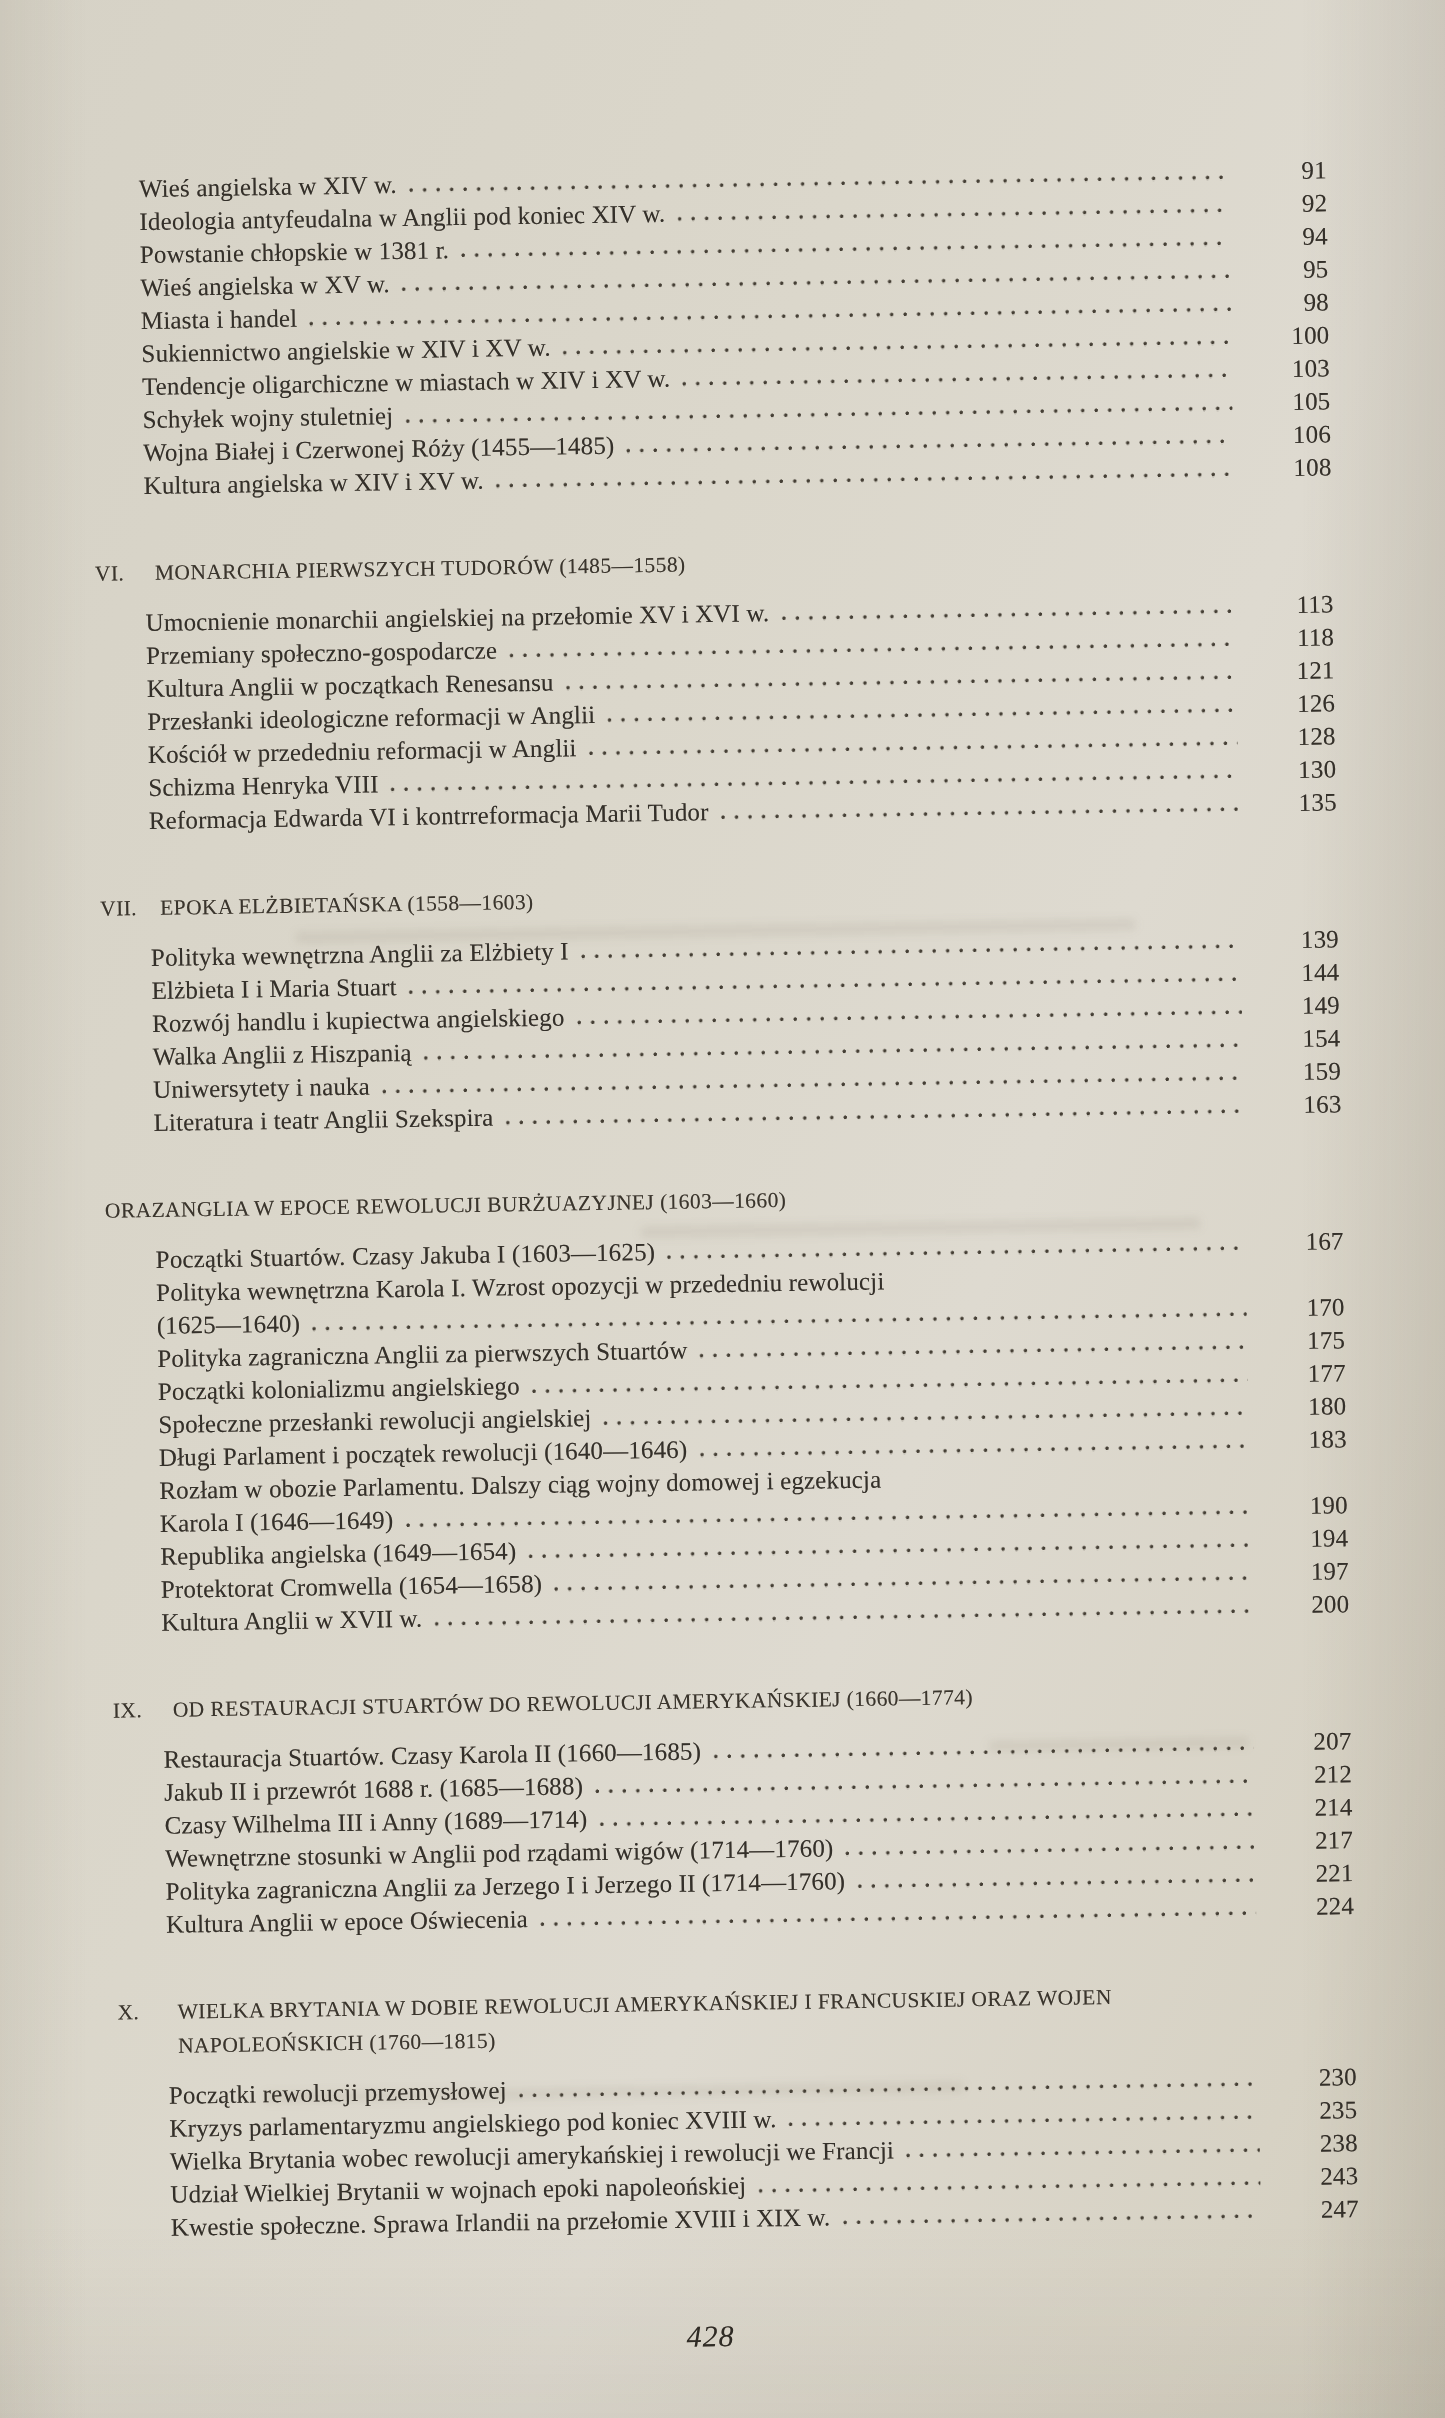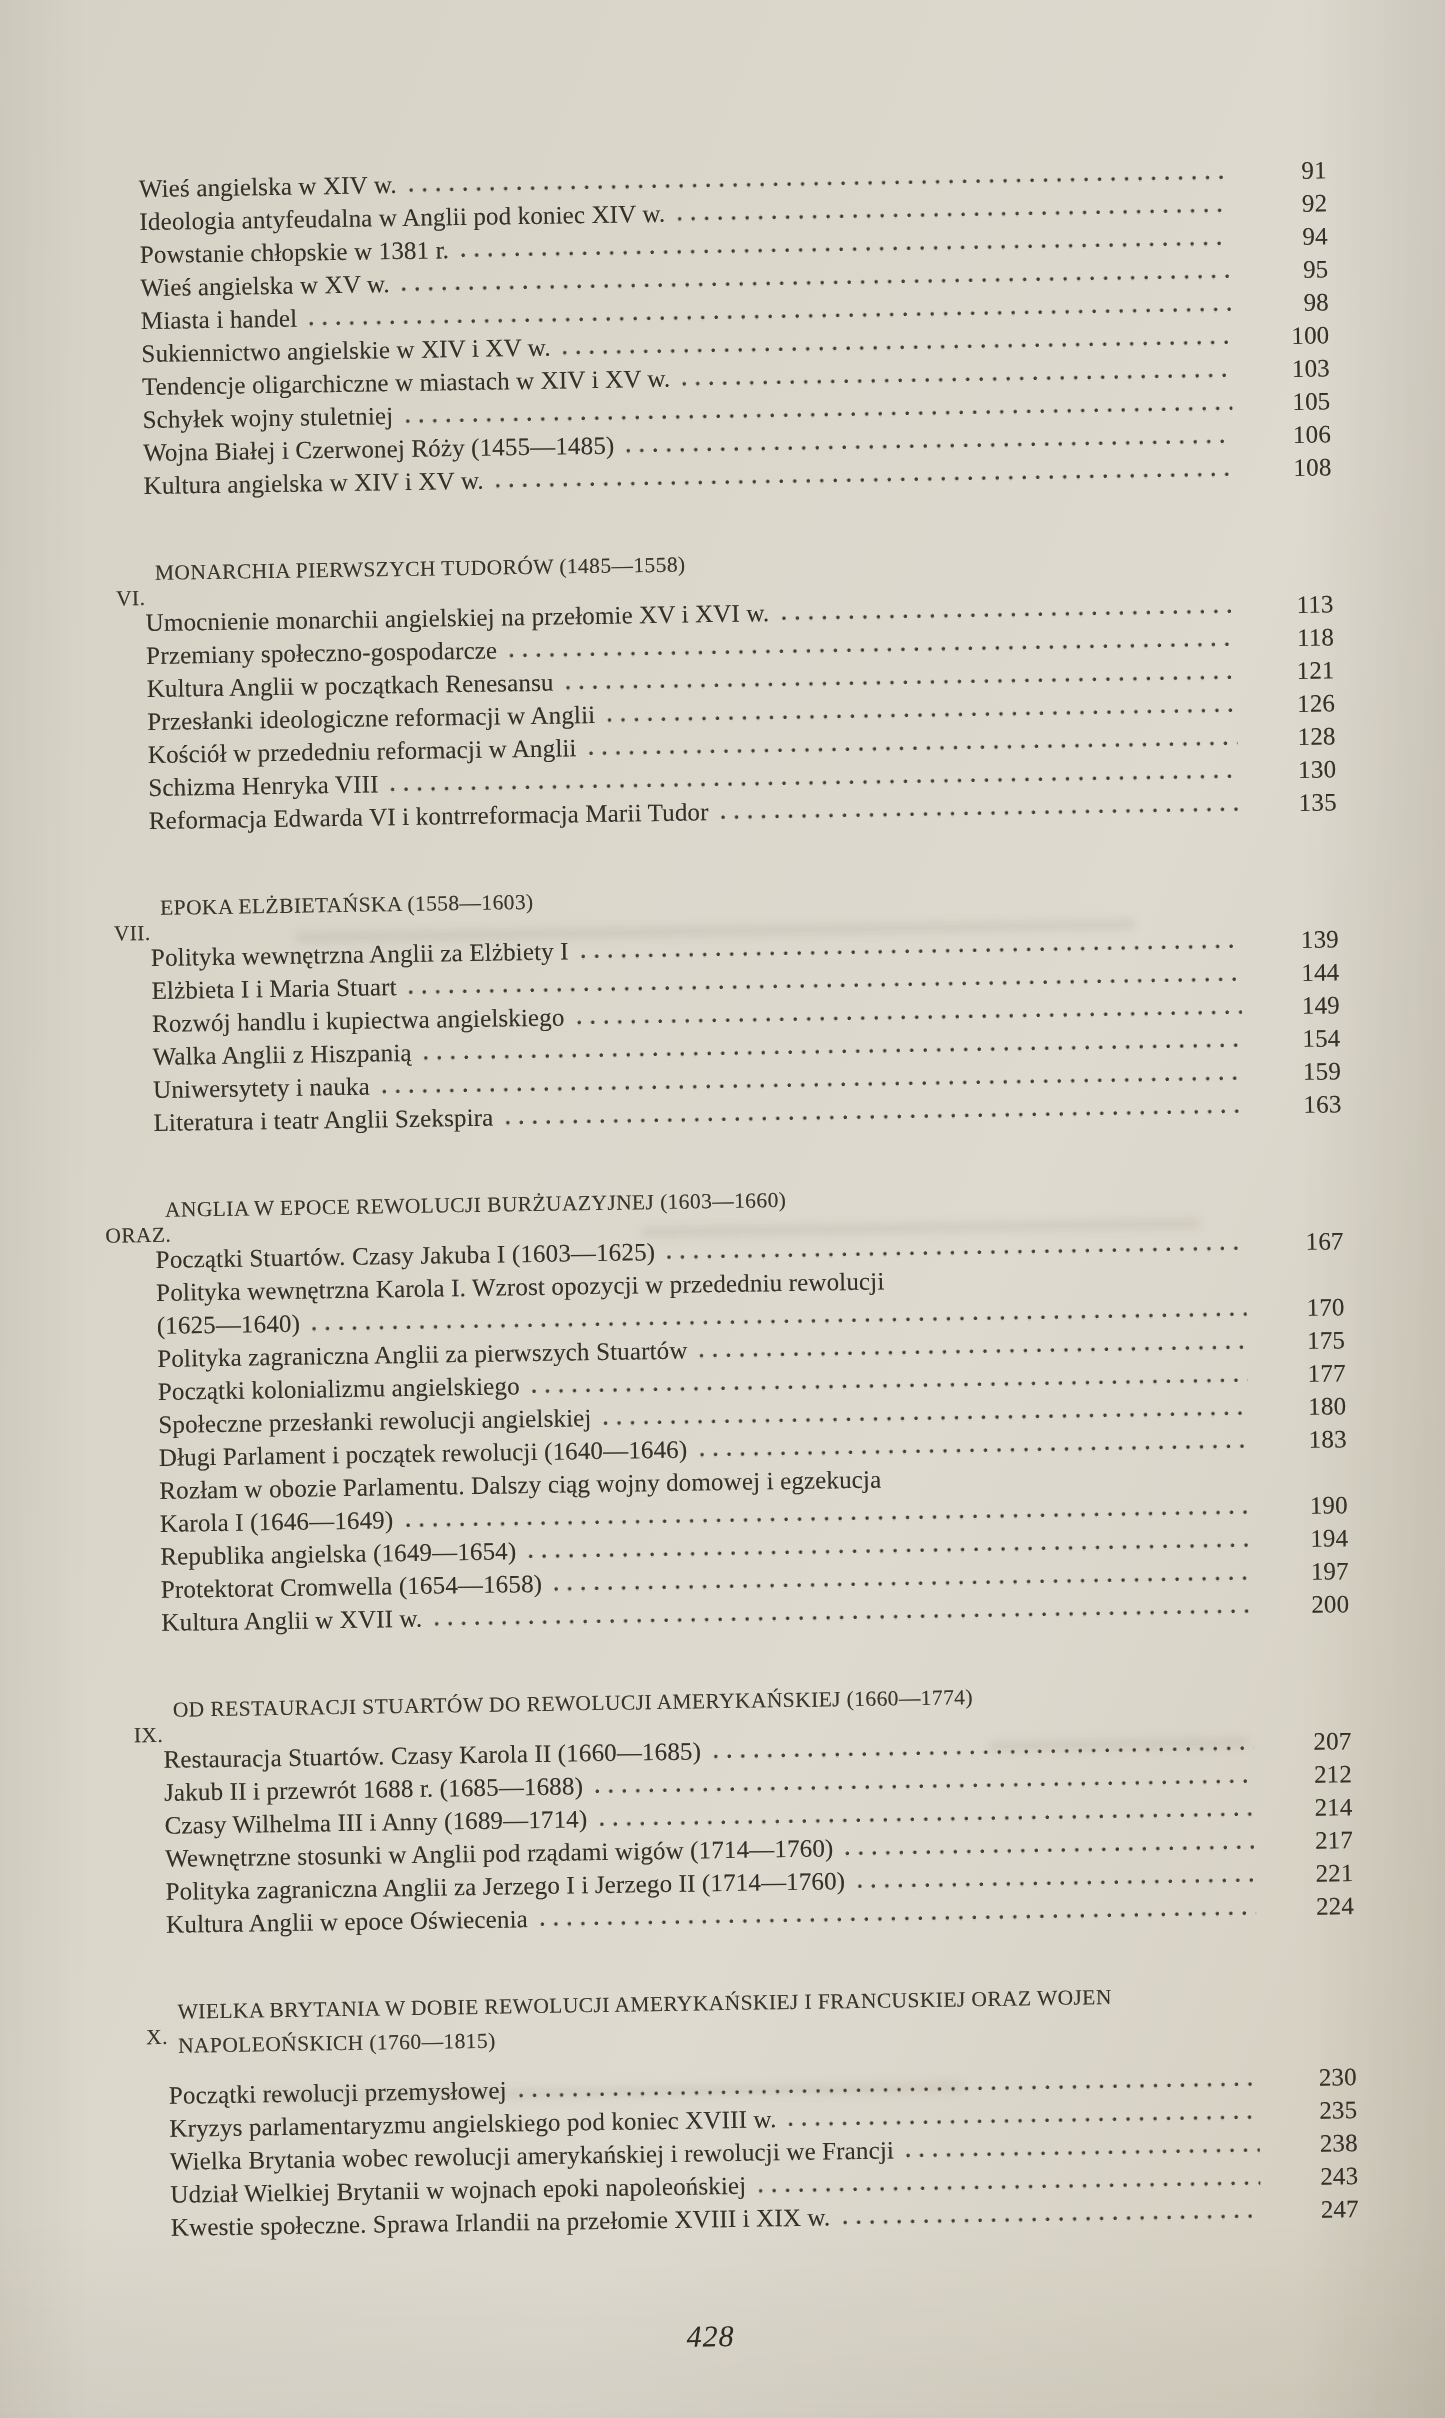--- a/index.html
+++ b/index.html
@@ -62,22 +62,21 @@
     margin: 54px 0 16px 10px;
     font-size: 21.5px;
     line-height: 34px;
     letter-spacing: 0.4px;
     color: #3a352d;
   }
   .sec-num {
     position: absolute;
     left: -60px;
     width: 50px;
-    text-align: right;
-    margin-top: 25px;
+    text-align: left;
   }
   .sec-title { display: block; }
   .sec-title .line2 { display: block; }
   .footer {
     position: relative;
     left: -56px;
     margin-top: 84px;
     text-align: center;
     font-style: italic;
     font-size: 30px;

